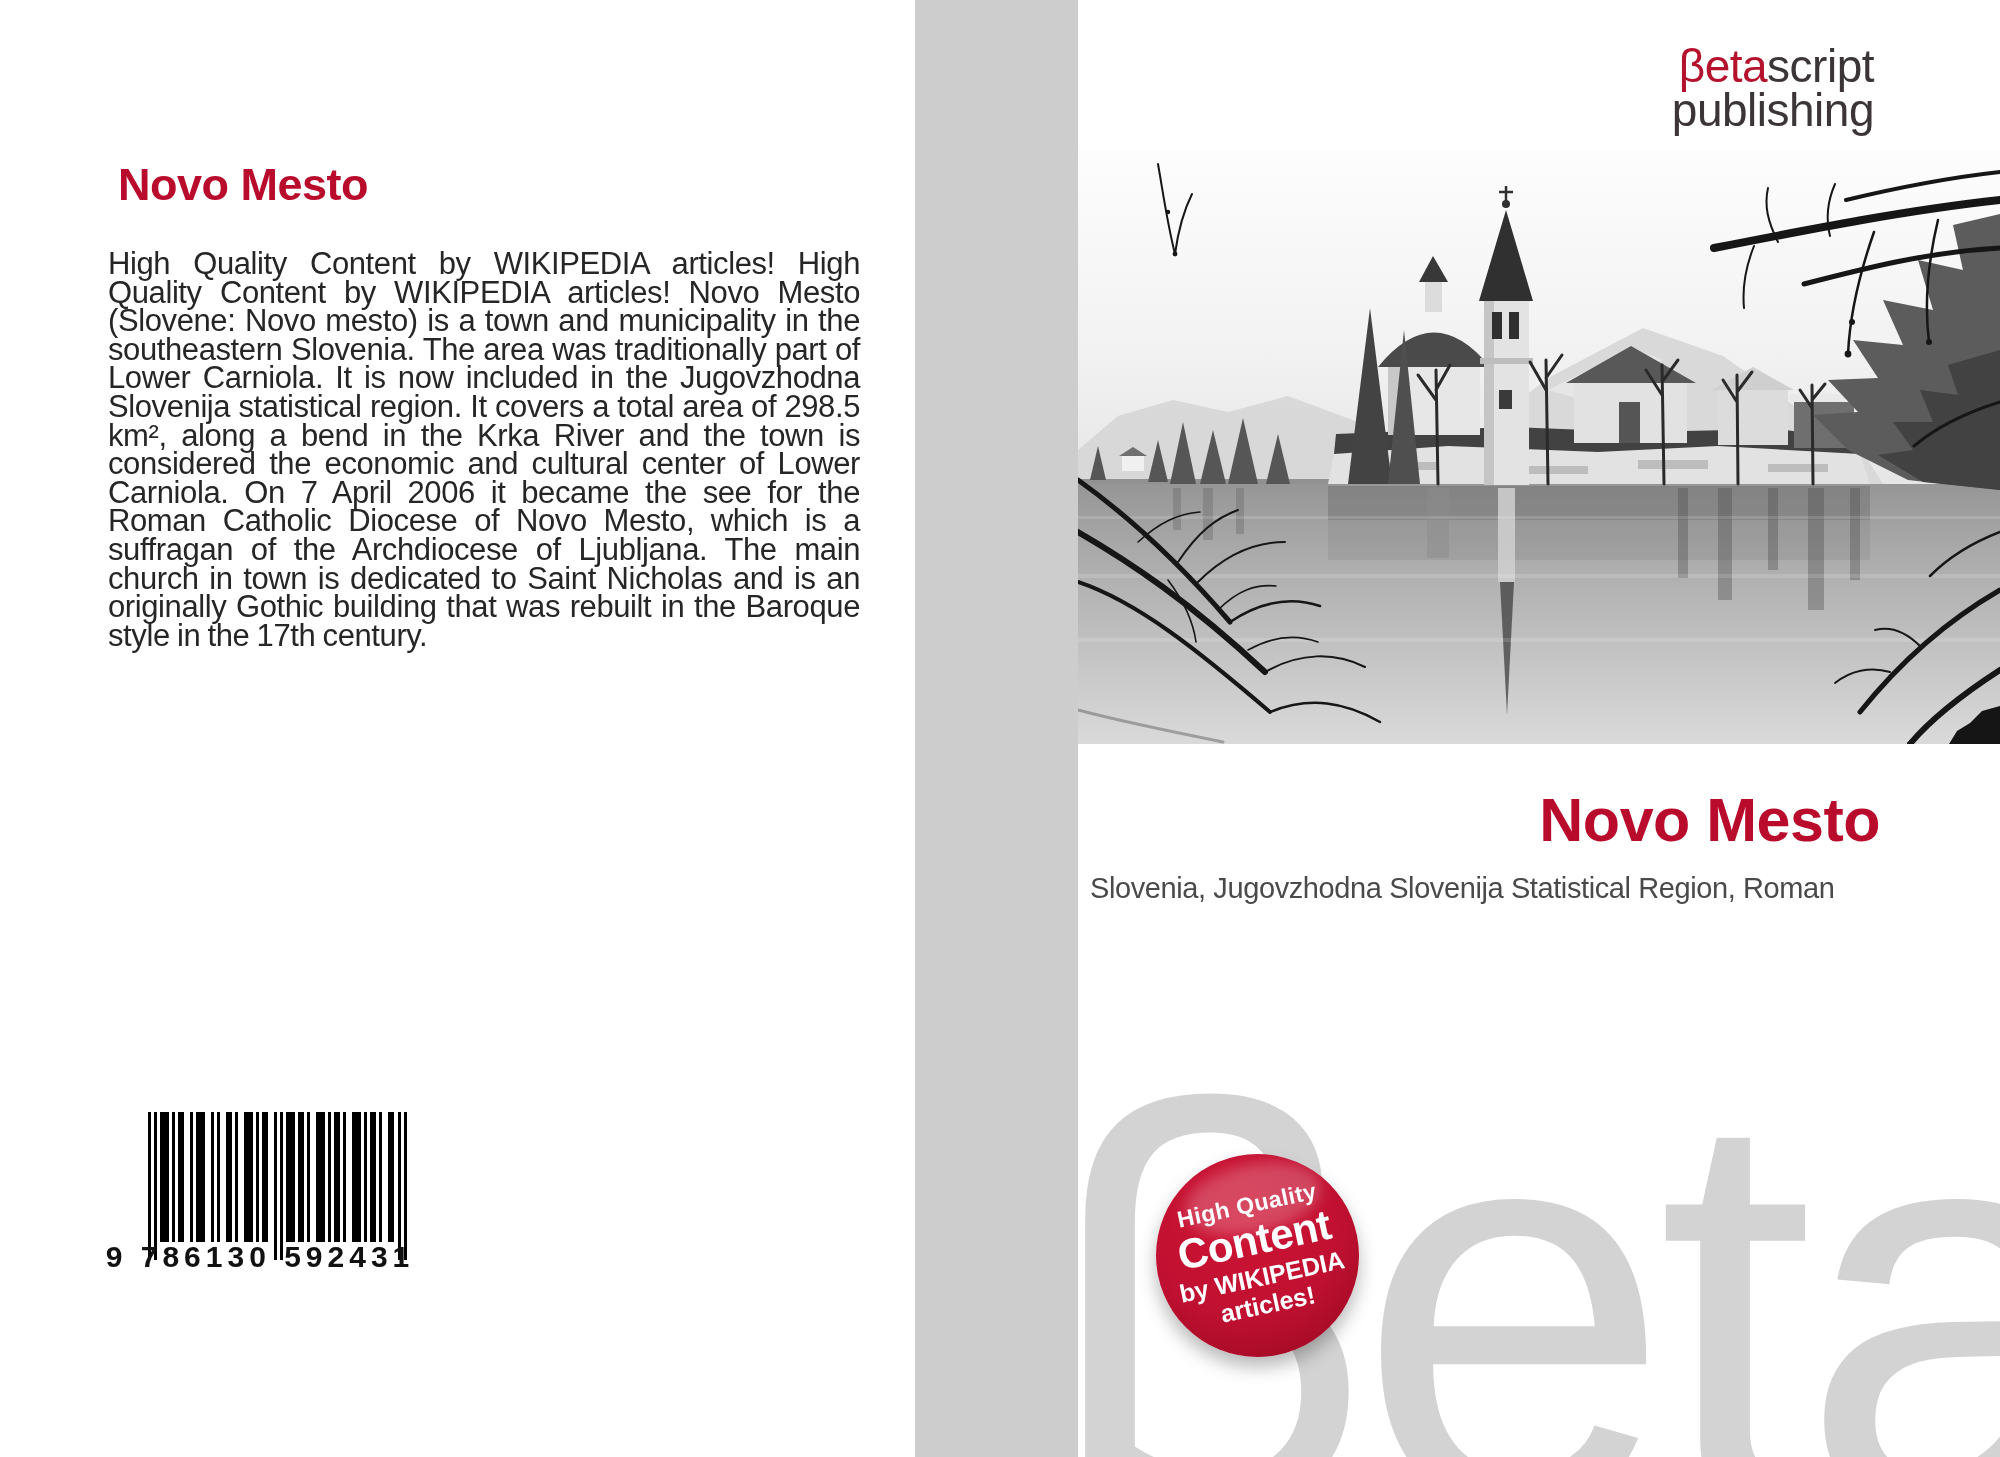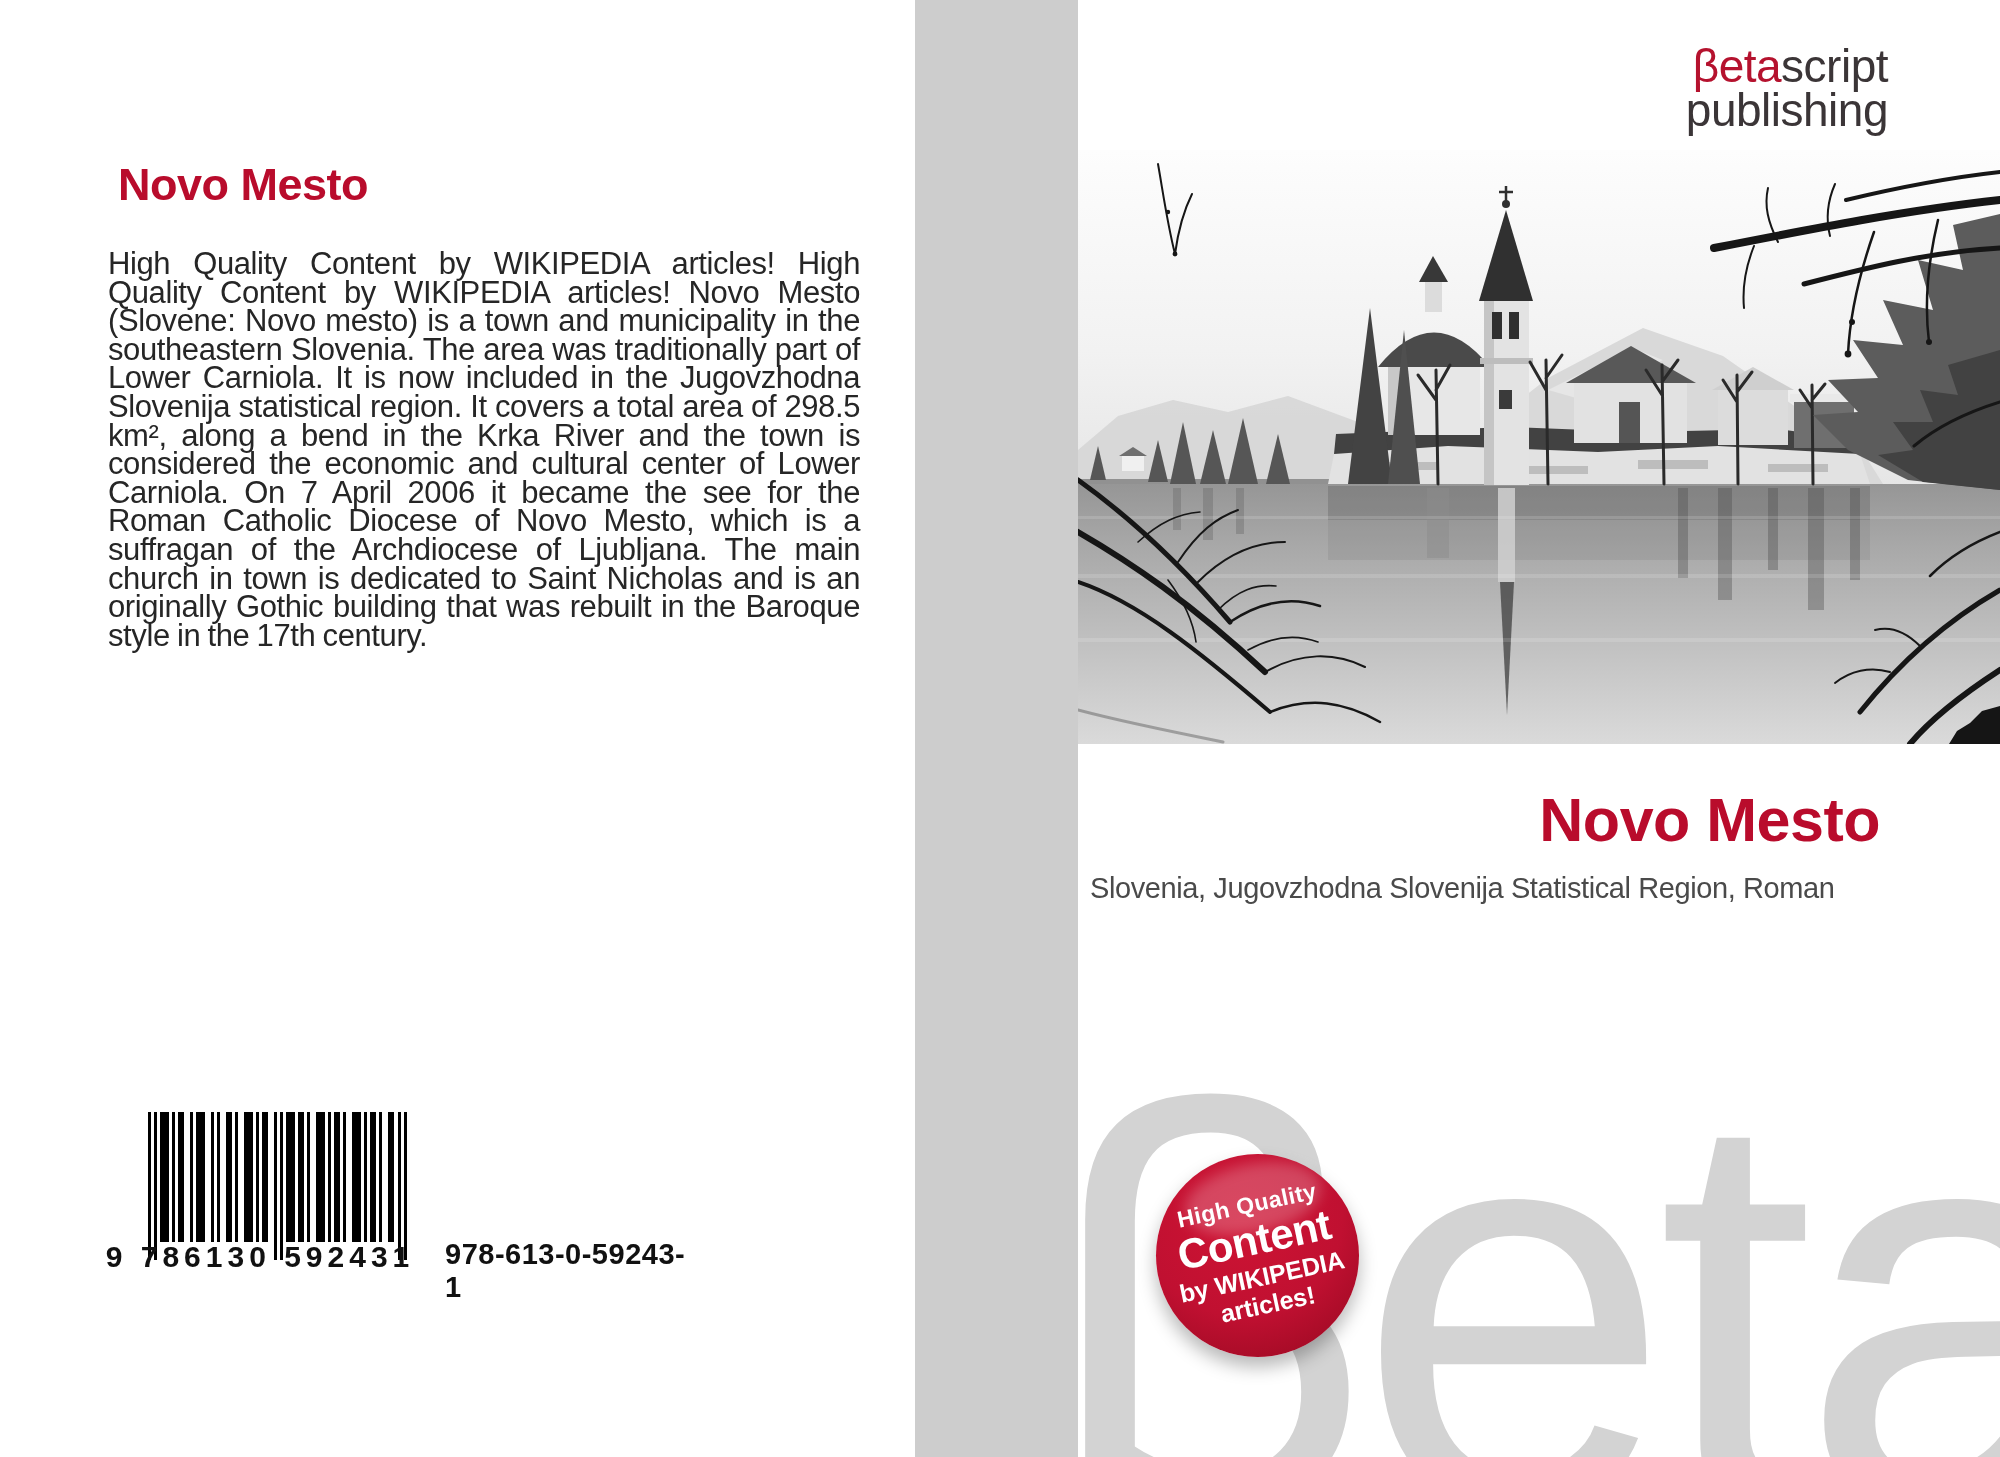--- a/index.html
+++ b/index.html
@@ -29,21 +29,21 @@
     letter-spacing:5px; white-space:nowrap;text-align:center;
   }
   .isbn-text {
     position:absolute; left:350px; top:126px;
     font-size:29px; font-weight:bold; color:#111; letter-spacing:0.5px;
   }
   
   .spine { position:absolute; left:915px; top:0; width:163px; height:1457px; background:#cdcdcd; }
   
   .logo {
-    position:absolute; right:112px; top:44px; text-align:right;
+    position:absolute; right:126px; top:44px; text-align:right;
     font-size:46px; line-height:44px; color:#3b3537; letter-spacing:-0.5px;margin-left:29px;
   }
   .logo .red { color:#b5122e; }
   .cover-photo { position:absolute; left:1078px; top:150px; }
   .front-title {
     position:absolute; right:120px; top:790px;
     font-size:61px; font-weight:bold; color:#b90c2c;
     letter-spacing:-0.5px; line-height:1; text-align:right;
   }
   .front-subtitle {
@@ -120,21 +120,20 @@
             <rect x="204" y="0" width="9" height="130"></rect>
           <rect x="216" y="0" width="3" height="130"></rect>
             <rect x="222" y="0" width="6" height="130"></rect>
           <rect x="231" y="0" width="3" height="130"></rect>
             <rect x="240" y="0" width="6" height="130"></rect>
           <rect x="250" y="0" width="3" height="148"></rect>
             <rect x="256" y="0" width="3" height="148"></rect>
         </g>
       </svg>
       <div class="barcode-digits">9 786130 592431</div>
-      <div class="isbn-text">978-613-0-59243-1</div>
     </div>
   </div>
 
   <div class="spine"></div>
 
   <div>
 
     <div class="logo">
       <div><span class="red">βeta</span><span>script</span></div>
       <div>publishing</div>

